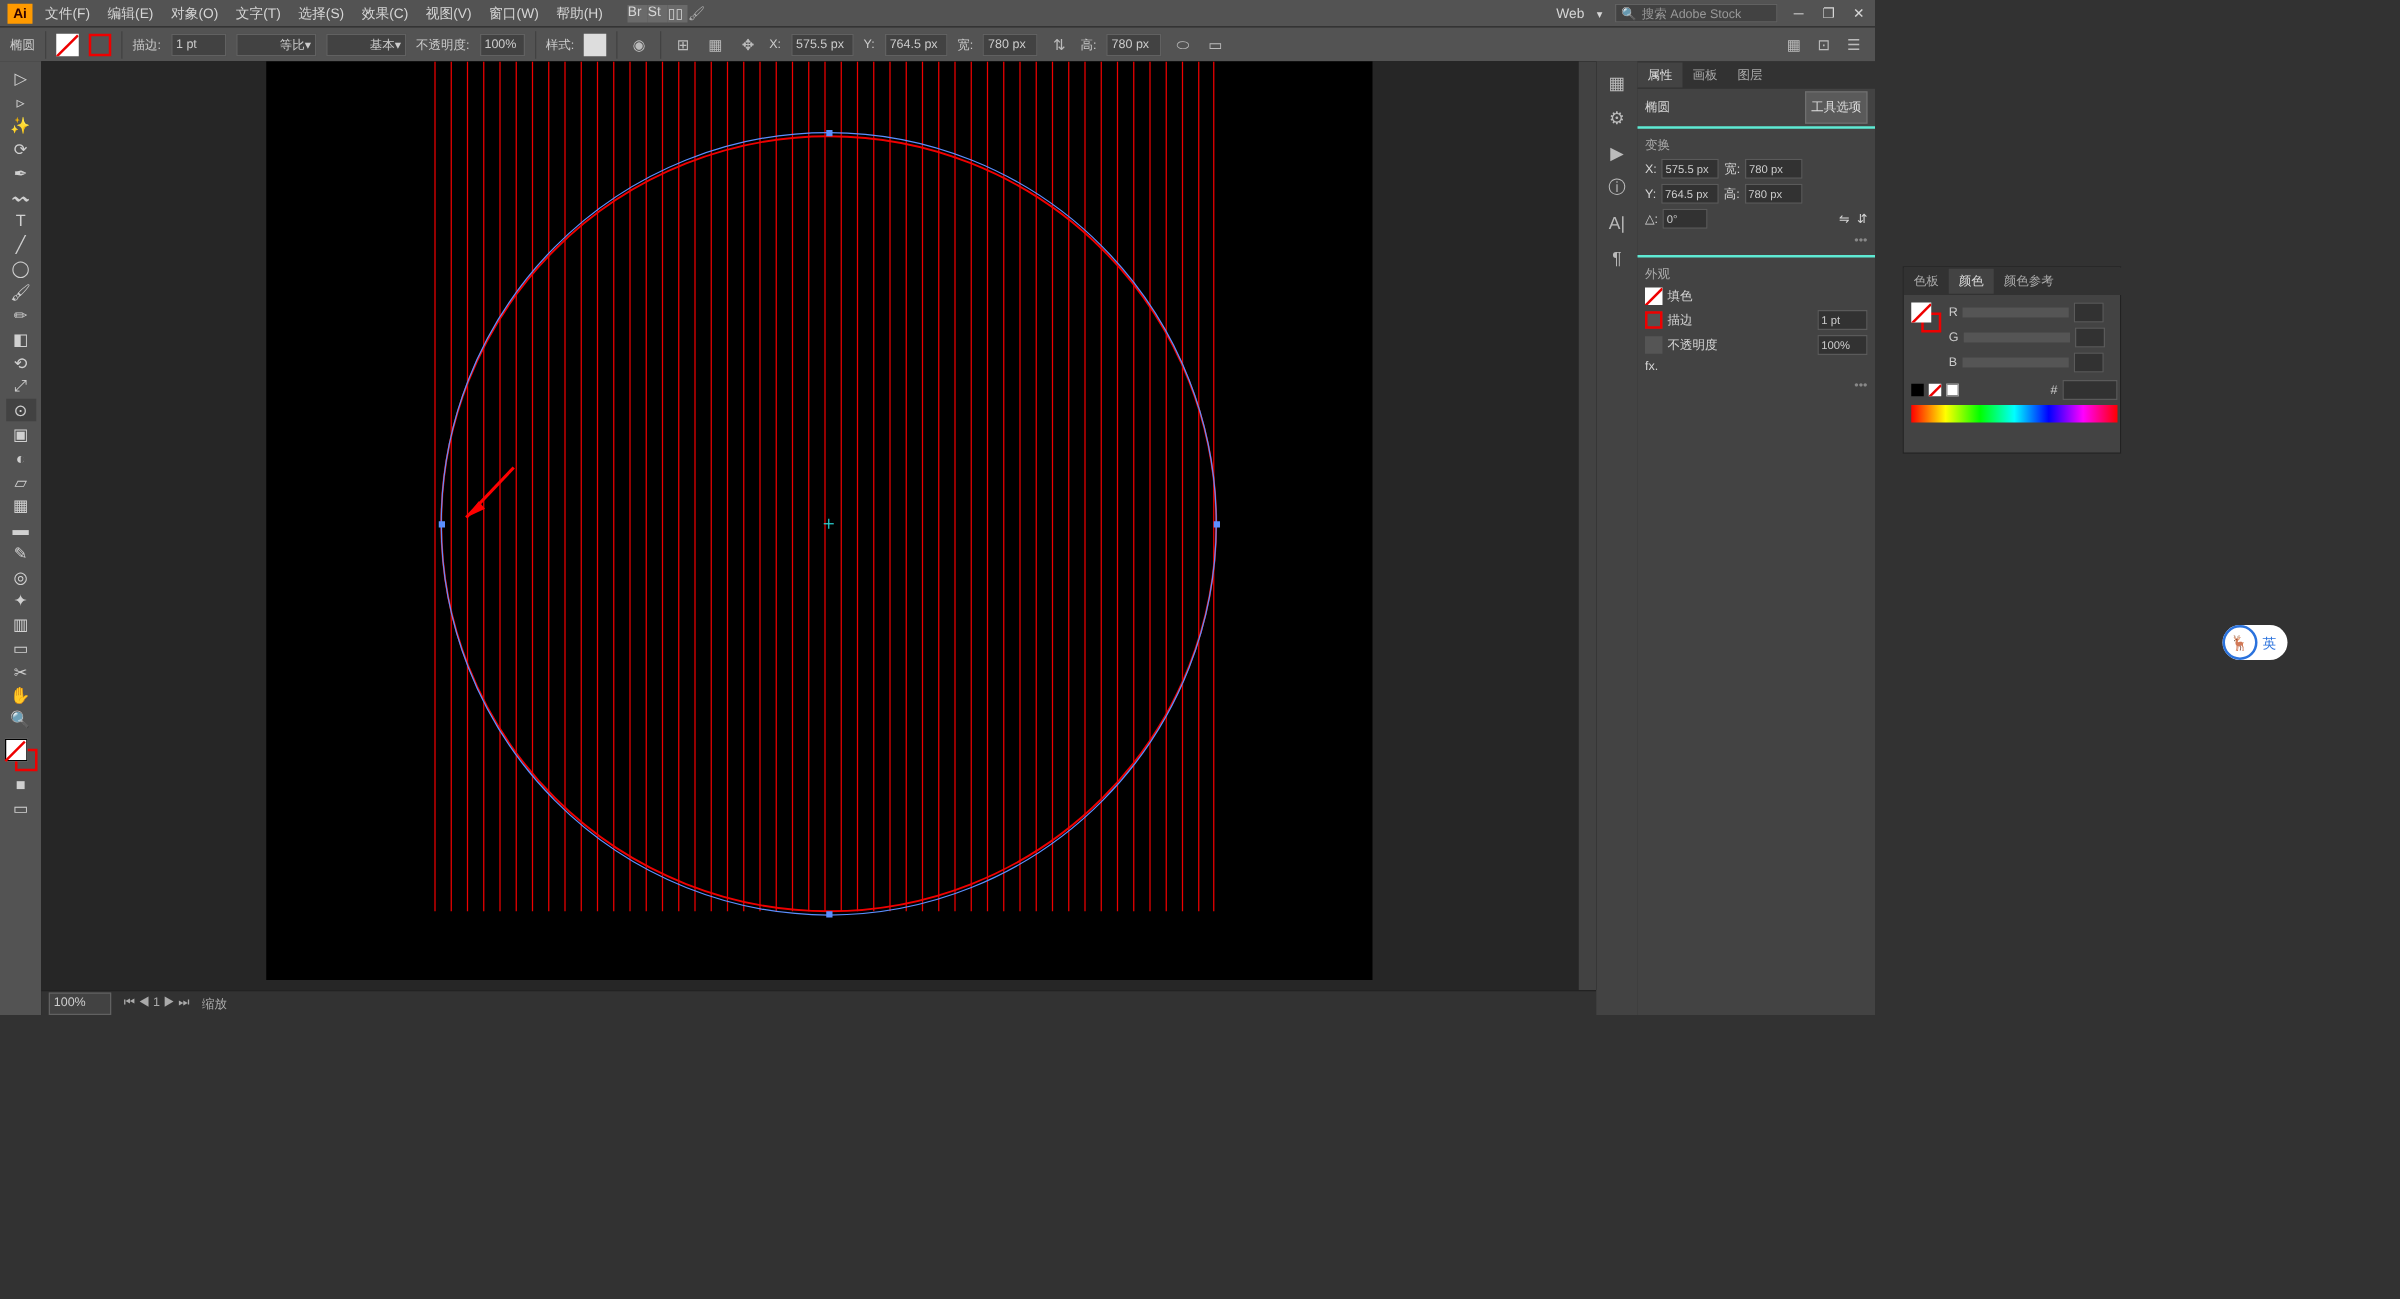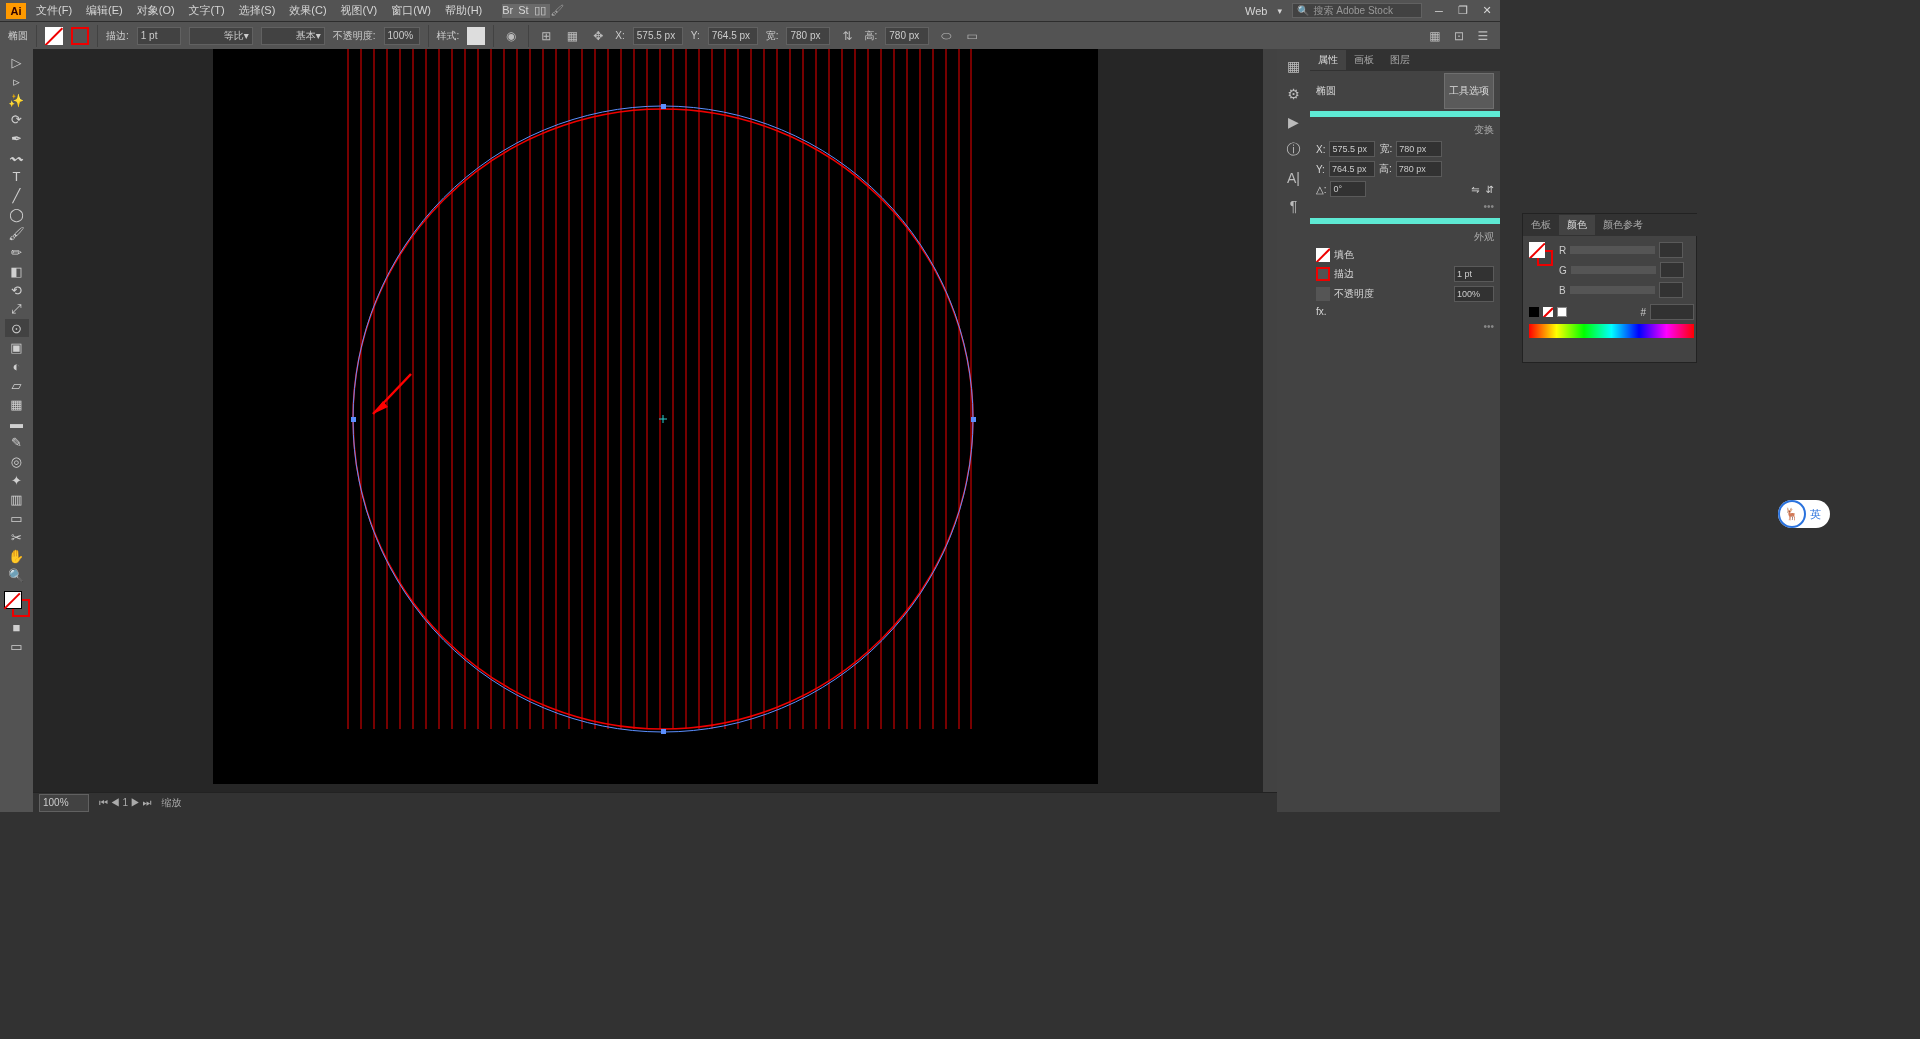--- a/index.html
+++ b/index.html
@@ -56,22 +56,22 @@
   .spectrum { width:165px; height:14px; margin:4px auto; background: linear-gradient(to right, #f00, #ff0, #0f0, #0ff, #00f, #f0f, #f00);}
   .mini-sw { width:10px; height:10px; display:inline-block;}
   
   .dockstrip { width: 33px; background:#434343; display:flex; flex-direction:column; align-items:center; gap:6px; padding-top:6px;}
   .dockicon { width:22px; height:22px; display:flex; align-items:center; justify-content:center; color:#bbb; font-size:14px;}
   
   .propspanel { width: 190px; background:#434343; display:flex; flex-direction:column;}
   .propspanel .panel-tabs { background:#323232;}
   .prop-row { display:flex; align-items:center; gap:4px; padding:2px 6px; font-size:10px;}
   .prop-input { width:46px; height:16px; background:#323232; border:1px solid #5a5a5a; color:#ccc; font-size:9px; padding:0 2px; display:flex; align-items:center;}
-  .prop-btn { height:36px; background:#5a5a5a; border:1px solid #6f6f6f; font-size:10px; color:#ddd; display:flex; align-items:center; justify-content:center;}
-  .prop-section { border-top:6px solid #5eead4; padding:4px 0;text-align:right; }
+  .prop-btn { height:26px; background:#5a5a5a; border:1px solid #6f6f6f; font-size:10px; color:#ddd; display:flex; align-items:center; justify-content:center;}
+  .prop-section { border-top:2px solid #5eead4; padding:4px 0; }
   .sect-title { color:#aaa; font-size:10px; padding:2px 6px;}
   
   .floating-badge { position:absolute; right:90px; top:500px; width:52px; height:28px; background:#fff; border-radius:14px; display:flex; align-items:center; z-index:20;}
   .badge-circ { width:28px; height:28px; border:2px solid #2a72dd; border-radius:50%; background:#fff; display:flex; align-items:center; justify-content:center; font-size:12px;}
   .badge-txt { font-size:11px; color:#2a72dd; margin-left:4px;}
   
   svg.art { position:absolute; top:0; left:0; width:100%; height:100%;}
 </style>
 </head>
 <body>

